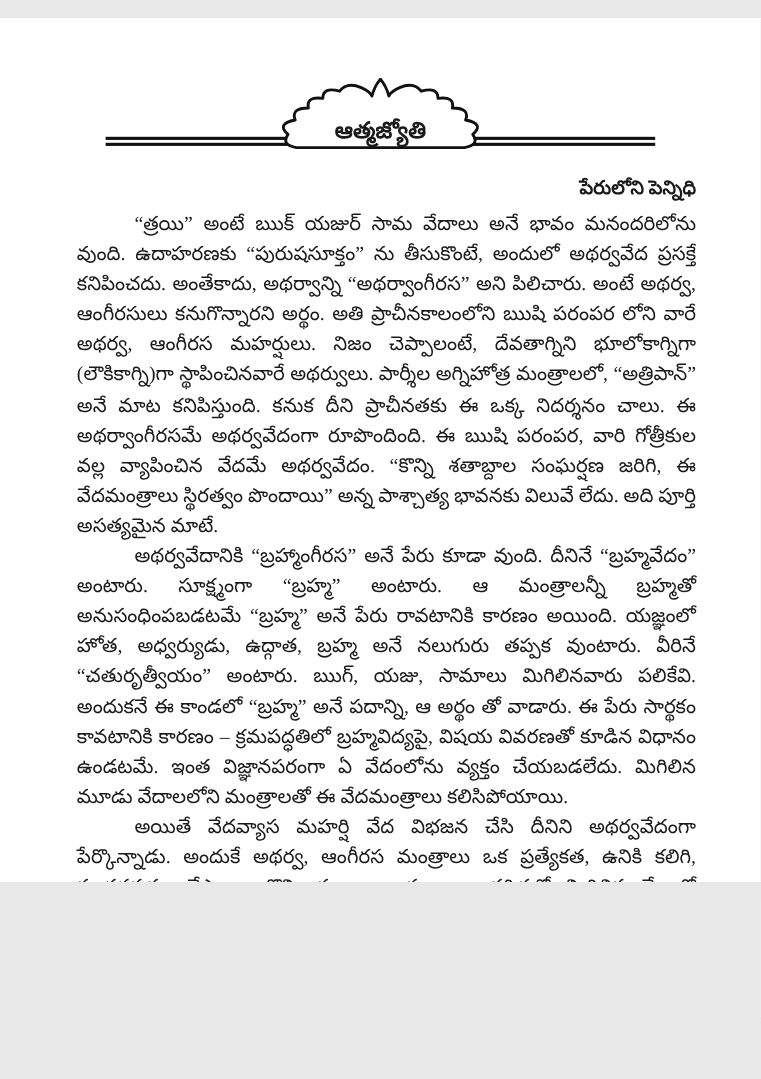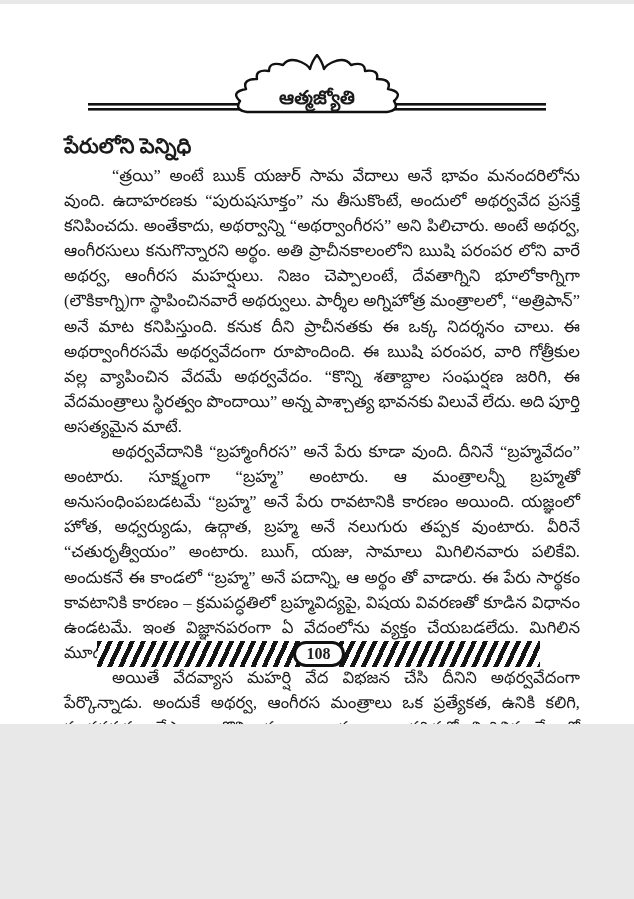--- a/index.html
+++ b/index.html
@@ -1,20 +1,20 @@
 <!DOCTYPE html>
 <html lang="te"><head>
 <meta charset="utf-8">
 <style>
   html, body { margin: 0; padding: 0; background: #e8e8e8; }
   .page {
     position: relative;
     width: 634px;
     height: 720px;
-    margin: 4px auto;
+    margin: 15px auto;
     background: #ffffff;
     font-family: "Liberation Serif", "DejaVu Serif", serif;
     color: #1a1a1a;
     overflow: hidden;
   }
   
   .header-wrap {
     position: absolute;
     top: 50px; left: 0; right: 0;
     height: 68px;
@@ -35,23 +35,23 @@
     font-size: 16.5px;
     line-height: 25.1px;
     text-align: justify;
     text-justify: inter-word;
   }
   .para { margin: 0; }
   .para.indent { text-indent: 48px; }
   .para.small-indent { text-indent: 10px; }
   .b { font-weight: normal; }
   .section-heading {
-    text-align: left;
+    text-align: right;
     font-weight: bold;
-    font-size: 21px;
+    font-size: 16px;
     line-height: 25px;
     margin: 4px 0 4px 0;
   }
   
   .footer-band {
     position: absolute;
     left: 97px;
     bottom: 57px;
     width: 443px;
     height: 26px;
@@ -118,19 +118,14 @@
   </div>
 
   <div class="page-body">
       <div class="section-heading">పేరులోని పెన్నిధి</div>
       <p class="para indent"><span>“త్రయి” అంటే ఋక్ యజుర్ సామ వేదాలు అనే భావం మనందరిలోను వుంది. ఉదాహరణకు “పురుషసూక్తం” ను తీసుకొంటే, అందులో అథర్వవేద ప్రసక్తే కనిపించదు. అంతేకాదు, అథర్వాన్ని “అథర్వాంగీరస” అని పిలిచారు. అంటే అథర్వ, ఆంగీరసులు కనుగొన్నారని అర్థం. అతి ప్రాచీనకాలంలోని ఋషి పరంపర లోని వారే అథర్వ, ఆంగీరస మహర్షులు. నిజం చెప్పాలంటే, దేవతాగ్నిని భూలోకాగ్నిగా (లౌకికాగ్ని)గా స్థాపించినవారే అథర్వులు. పార్శీల అగ్నిహోత్ర మంత్రాలలో, </span><span class="b">“అత్రిపాన్”</span><span> అనే మాట కనిపిస్తుంది. కనుక దీని ప్రాచీనతకు ఈ ఒక్క నిదర్శనం చాలు. ఈ అథర్వాంగీరసమే అథర్వవేదంగా రూపొందింది. ఈ ఋషి పరంపర, వారి గోత్రీకుల వల్ల వ్యాపించిన వేదమే </span><span class="b">అథర్వవేదం</span><span>. </span><span class="b">“కొన్ని శతాబ్దాల సంఘర్షణ జరిగి, ఈ వేదమంత్రాలు స్థిరత్వం పొందాయి”</span><span> అన్న పాశ్చాత్య భావనకు విలువే లేదు. అది పూర్తి అసత్యమైన మాటే.</span></p>
       <p class="para indent"><span>అథర్వవేదానికి </span><span class="b">“బ్రహ్మాంగీరస”</span><span> అనే పేరు కూడా వుంది. దీనినే “బ్రహ్మవేదం” అంటారు. సూక్ష్మంగా “బ్రహ్మ” అంటారు. ఆ మంత్రాలన్నీ బ్రహ్మతో అనుసంధింపబడటమే “బ్రహ్మ” అనే పేరు రావటానికి కారణం అయింది. యజ్ఞంలో హోత, అధ్వర్యుడు, ఉద్గాత, బ్రహ్మ అనే నలుగురు తప్పక వుంటారు. వీరినే “చతురృత్వీయం” అంటారు. ఋగ్, యజు, సామాలు మిగిలినవారు పలికేవి. అందుకనే ఈ కాండలో “బ్రహ్మ” అనే పదాన్ని, ఆ అర్థం తో వాడారు. ఈ పేరు సార్థకం కావటానికి కారణం – క్రమపద్ధతిలో బ్రహ్మవిద్యపై, విషయ వివరణతో కూడిన విధానం ఉండటమే. ఇంత విజ్ఞానపరంగా ఏ వేదంలోను వ్యక్తం చేయబడలేదు. మిగిలిన మూడు వేదాలలోని మంత్రాలతో ఈ వేదమంత్రాలు కలిసిపోయాయి.</span></p>
       <p class="para indent"><span>అయితే వేదవ్యాస మహర్షి వేద విభజన చేసి దీనిని అథర్వవేదంగా పేర్కొన్నాడు. అందుకే అథర్వ, ఆంగీరస మంత్రాలు ఒక ప్రత్యేకత, ఉనికి కలిగి, మార్గదర్శనం చేస్తాయి. కొన్ని మంత్రాలు శతాబ్దాల చరిత్రలో మిగిలిన వేదాల్లో కలిసిపోయాయి. వ్యాసులవారు వాటి నన్నిటిని కలిపి ఒక భాగంగా చూపించారు. అప్పటికి ఆ మంత్రాలు అధిక ప్రాముఖ్యత, ఆధిక్యత పొందివున్నాయి. వేద ప్రాధాన్యతను సంతరించుకొన్నాయి. అందుకే అది నాల్గవ వేదం అయింది.</span></p>
       <p class="para indent"><span>ఋక్, యజు, సామ వేదాలను దర్శించిన ఋషులున్నారు. వారి పేర్లతోనే ఆ</span></p>
     </div>
 
-  <div class="footer-band">
-    <div class="page-number-badge">
-      <span>108</span>
-    </div>
-  </div>
 
 </div>
 
 </body></html>

